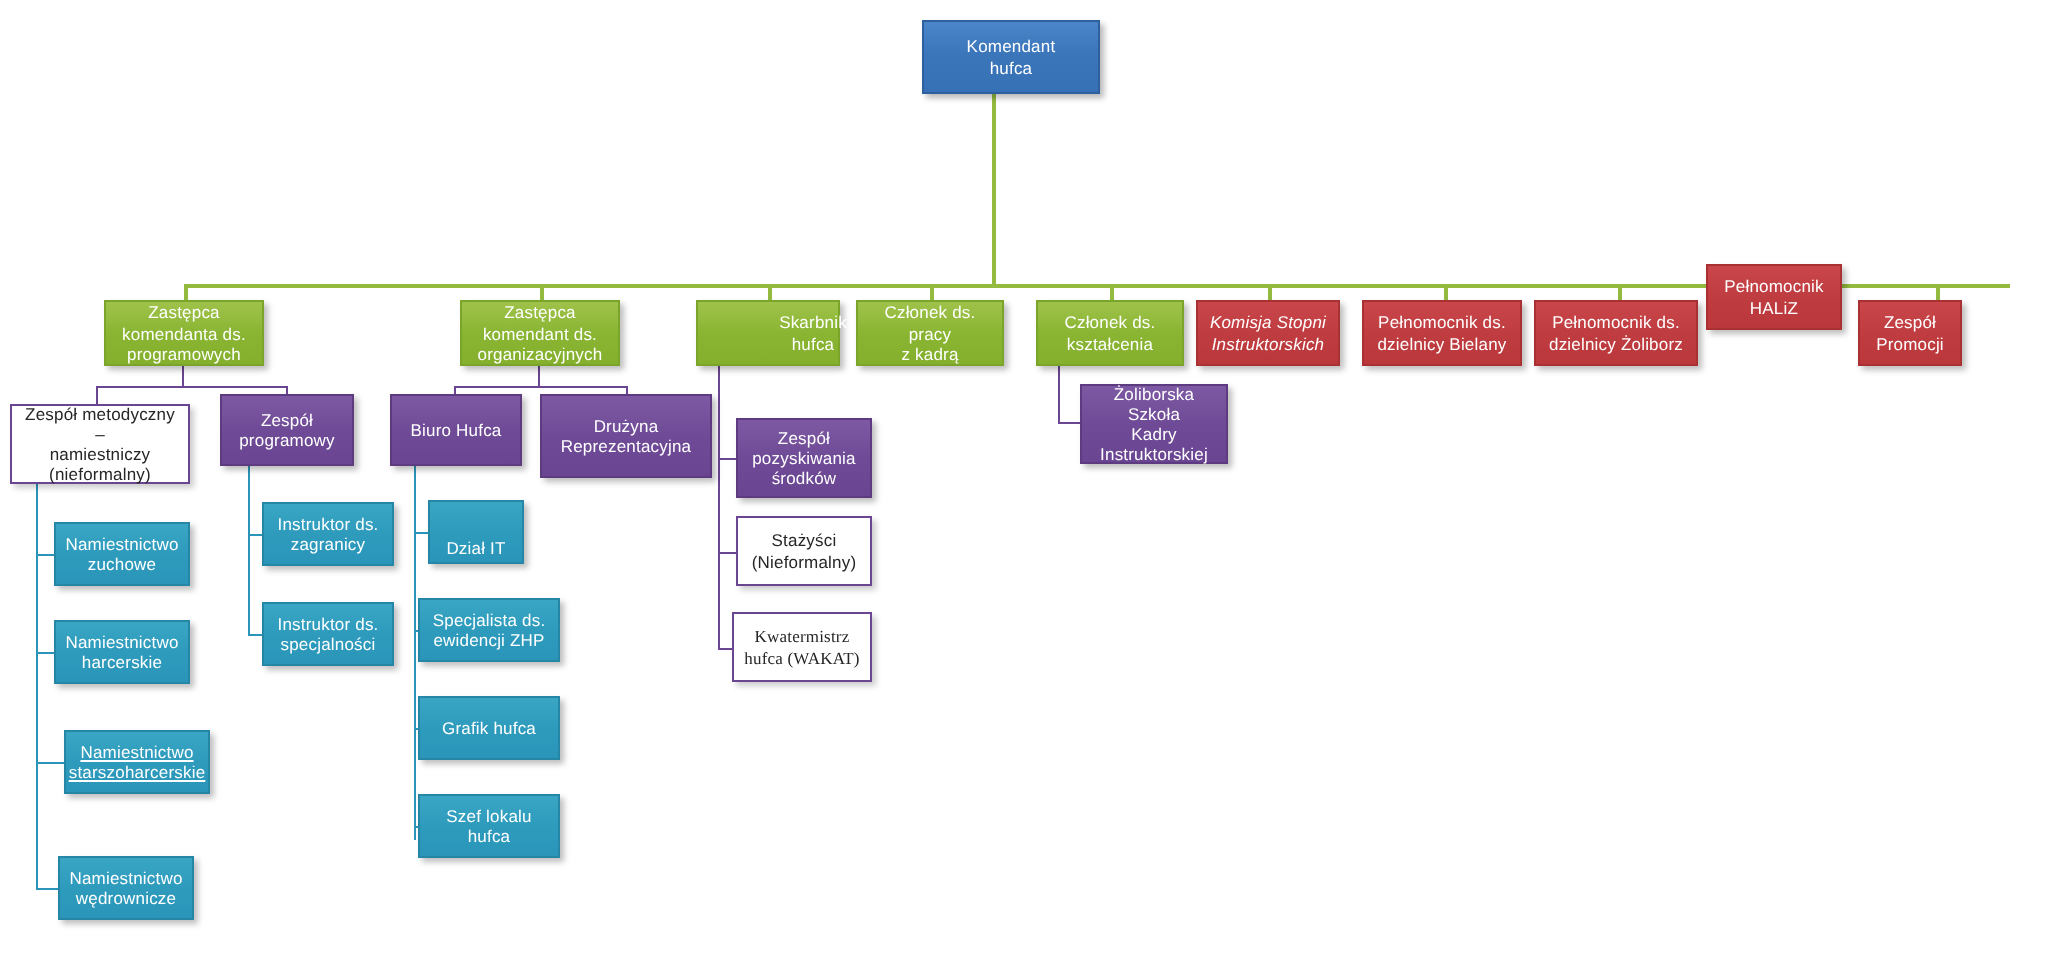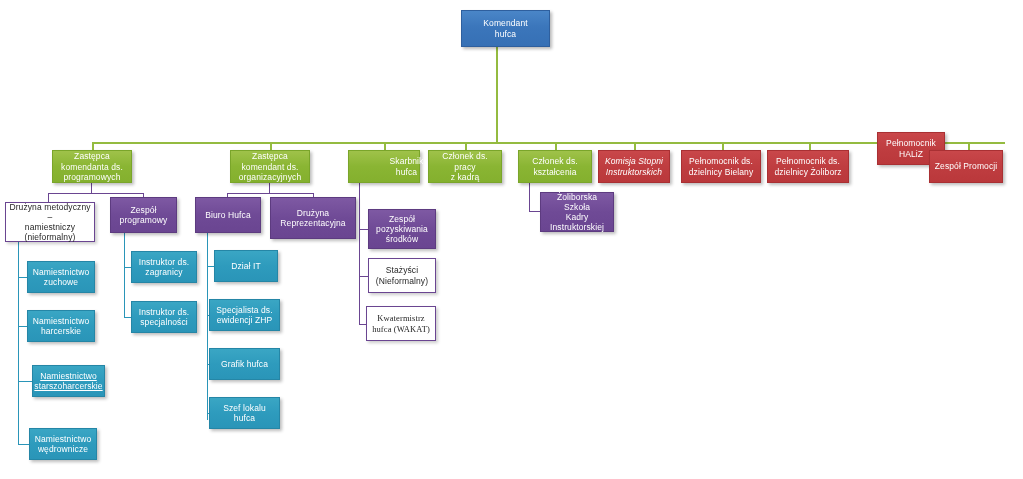--- a/index.html
+++ b/index.html
@@ -140,36 +140,36 @@
   <div class="node n-red" style="left:681px; top:150px; width:80px; height:33px;">
     <span class="lbl">Pełnomocnik ds.
 dzielnicy Bielany</span>
   </div>
 
   <div class="node n-red" style="left:767px; top:150px; width:82px; height:33px;">
     <span class="lbl">Pełnomocnik ds.
 dzielnicy Żoliborz</span>
   </div>
 
-  <div class="node n-red" style="left:853px; top:132px; width:68px; height:33px;margin-left:24px;">
+  <div class="node n-red" style="left:853px; top:132px; width:68px; height:33px;">
     <span class="lbl">Pełnomocnik
 HALiZ</span>
   </div>
 
-  <div class="node n-red" style="left:929px; top:150px; width:74px; height:33px;">
+  <div class="node n-red" style="left:929px; top:150px; width:52px; height:33px;">
     <span class="lbl">Zespół Promocji</span>
   </div>
 
   <div class="conn c-purple" style="left:91px; top:183px; width:1.2px; height:10px;"></div>
   <div class="conn c-purple" style="left:48px; top:193px; width:96px; height:1.2px;"></div>
   <div class="conn c-purple" style="left:48px; top:193px; width:1.2px; height:9px;"></div>
   <div class="conn c-purple" style="left:143px; top:193px; width:1.2px; height:9px;"></div>
 
   <div class="node n-white-purple" style="left:5px; top:202px; width:90px; height:40px;">
-    <span class="lbl">Drużyna metodyczny –
+    <span class="lbl">Zespół metodyczny –
 namiestniczy
 (nieformalny)</span>
   </div>
 
   <div class="node n-purple" style="left:110px; top:197px; width:67px; height:36px;">
     <span class="lbl">Zespół
 programowy</span>
   </div>
 
   <div class="conn c-teal" style="left:18px; top:242px; width:1.2px; height:203px;"></div>
@@ -225,21 +225,21 @@
     <span class="lbl">Drużyna
 Reprezentacyjna</span>
   </div>
 
   <div class="conn c-teal" style="left:207px; top:233px; width:1.2px; height:187px;"></div>
   <div class="conn c-teal" style="left:207px; top:266px; width:8px; height:1.2px;"></div>
   <div class="conn c-teal" style="left:207px; top:315px; width:8px; height:1.2px;"></div>
   <div class="conn c-teal" style="left:207px; top:364px; width:8px; height:1.2px;"></div>
   <div class="conn c-teal" style="left:207px; top:413px; width:8px; height:1.2px;"></div>
 
-  <div class="node n-teal" style="left:214px; top:250px; width:64px; height:32px;">
+  <div class="node n-teal" style="left:214px; top:250px; width:48px; height:32px;align-items:flex-end;">
     <span class="lbl">Dział IT</span>
   </div>
 
   <div class="node n-teal" style="left:209px; top:299px; width:71px; height:32px;">
     <span class="lbl">Specjalista ds.
 ewidencji ZHP</span>
   </div>
 
   <div class="node n-teal" style="left:209px; top:348px; width:71px; height:32px;">
     <span class="lbl">Grafik hufca</span>

